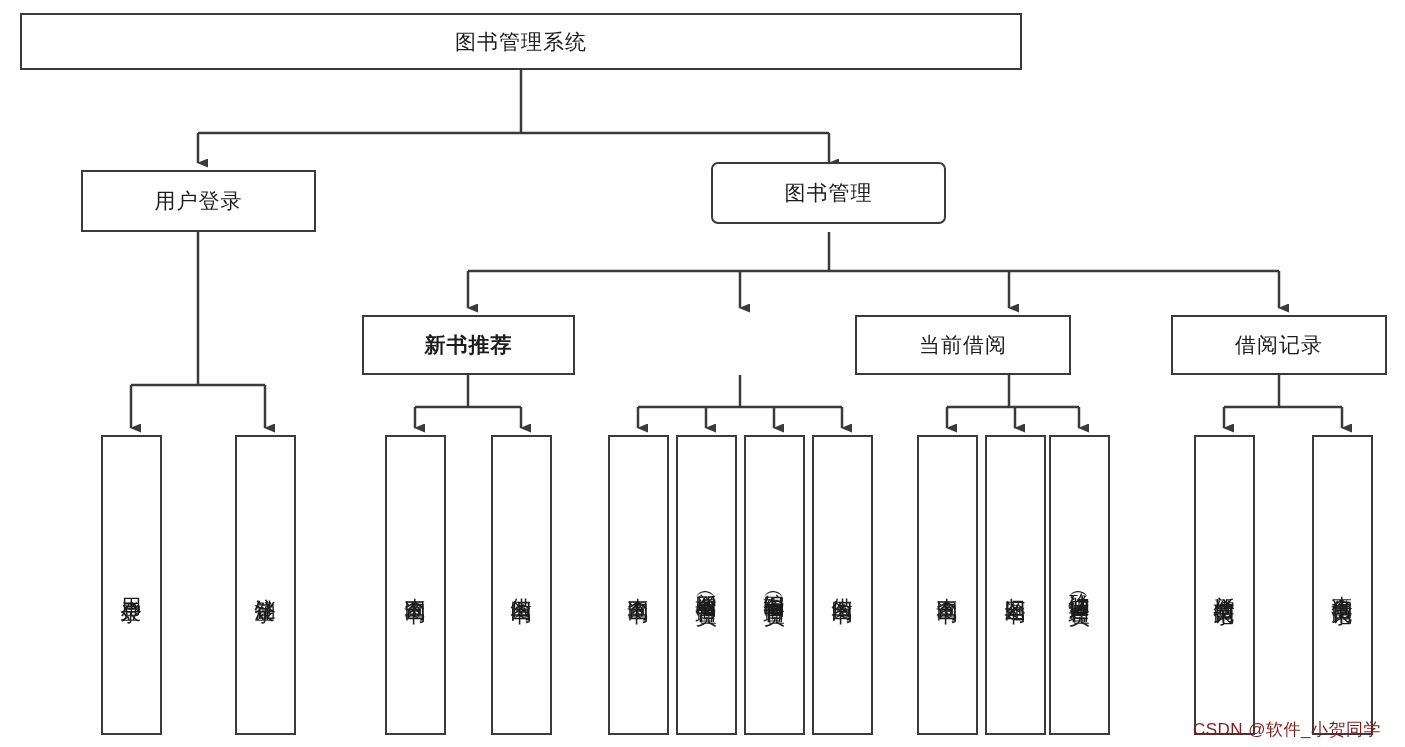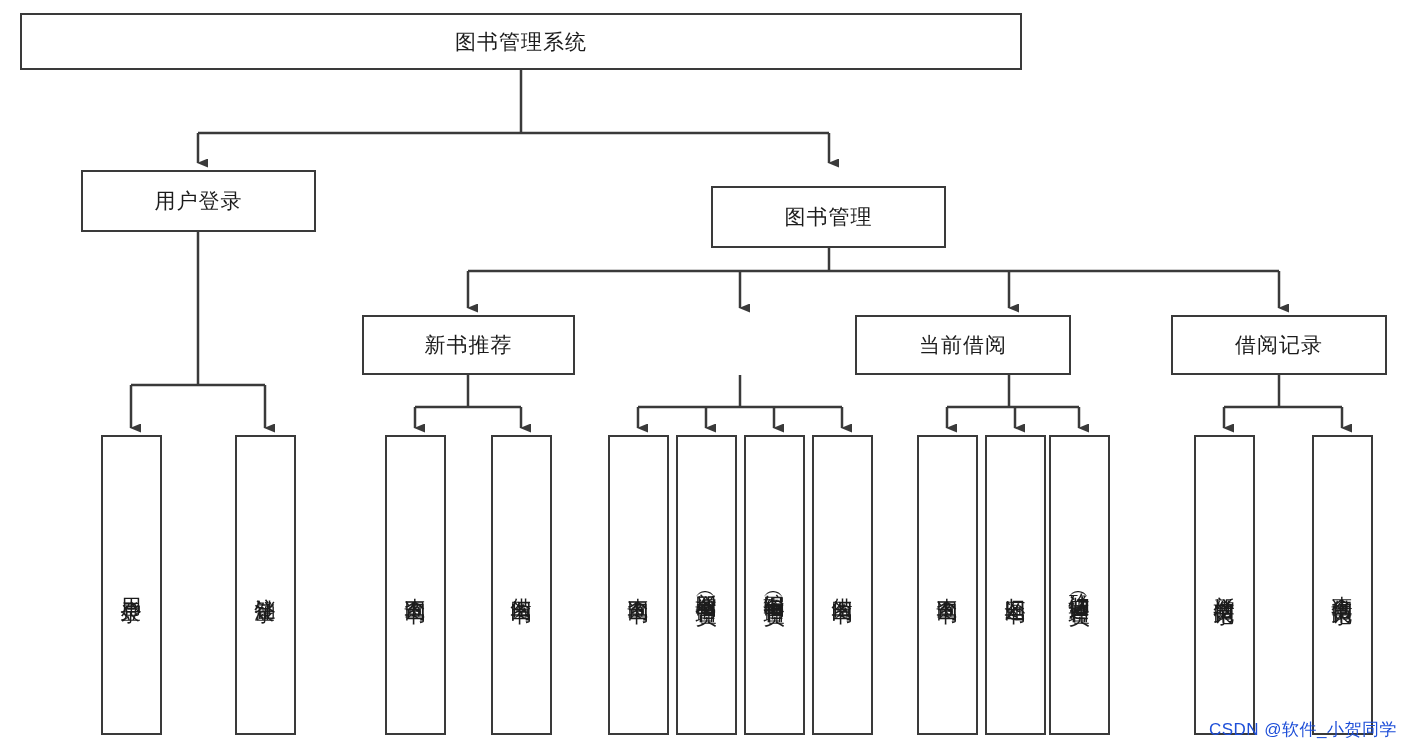--- a/index.html
+++ b/index.html
@@ -51,24 +51,24 @@
     line-height: 1;
   }
   .node.vertical .vtext {
     writing-mode: vertical-rl;
     text-orientation: upright;
     display: block;
     white-space: nowrap;
   }
   .watermark {
     position: absolute;
-    right: 8px;
+    right: 24px;
     bottom: 6px;
     font-size: 17px;
-    color: #1d4ed8;
+    color: #7f1d1d;
     white-space: nowrap;
     letter-spacing: 0.5px;
   }
 </style>
 </head>
 <body>
 
 <div id="diagram-root">
 
   <svg class="connectors" viewBox="0 0 1405 747" xmlns="http://www.w3.org/2000/svg">
@@ -121,25 +121,25 @@
     </g>
   </svg>
 
   <div class="node horizontal" style="left:20px; top:13px; width:1002px; height:57px;">
     <span>图书管理系统</span>
   </div>
 
   <div class="node horizontal" style="left:81px; top:170px; width:235px; height:62px;">
     <span>用户登录</span>
   </div>
-  <div class="node horizontal" style="left:711px; top:186px; width:235px; height:62px;">
+  <div class="node horizontal" style="left:711px; top:162px; width:235px; height:62px;border-radius:7px;">
     <span>图书管理</span>
   </div>
 
-  <div class="node horizontal" style="left:362px; top:315px; width:213px; height:60px;">
+  <div class="node horizontal" style="left:362px; top:315px; width:213px; height:60px;font-weight:bold;">
     <span>新书推荐</span>
   </div>
   <div class="node horizontal" style="left:855px; top:315px; width:216px; height:60px;">
     <span>当前借阅</span>
   </div>
   <div class="node horizontal" style="left:1171px; top:315px; width:216px; height:60px;">
     <span>借阅记录</span>
   </div>
 
   <div class="node vertical" style="left:101px; top:435px; width:61px; height:300px;">

